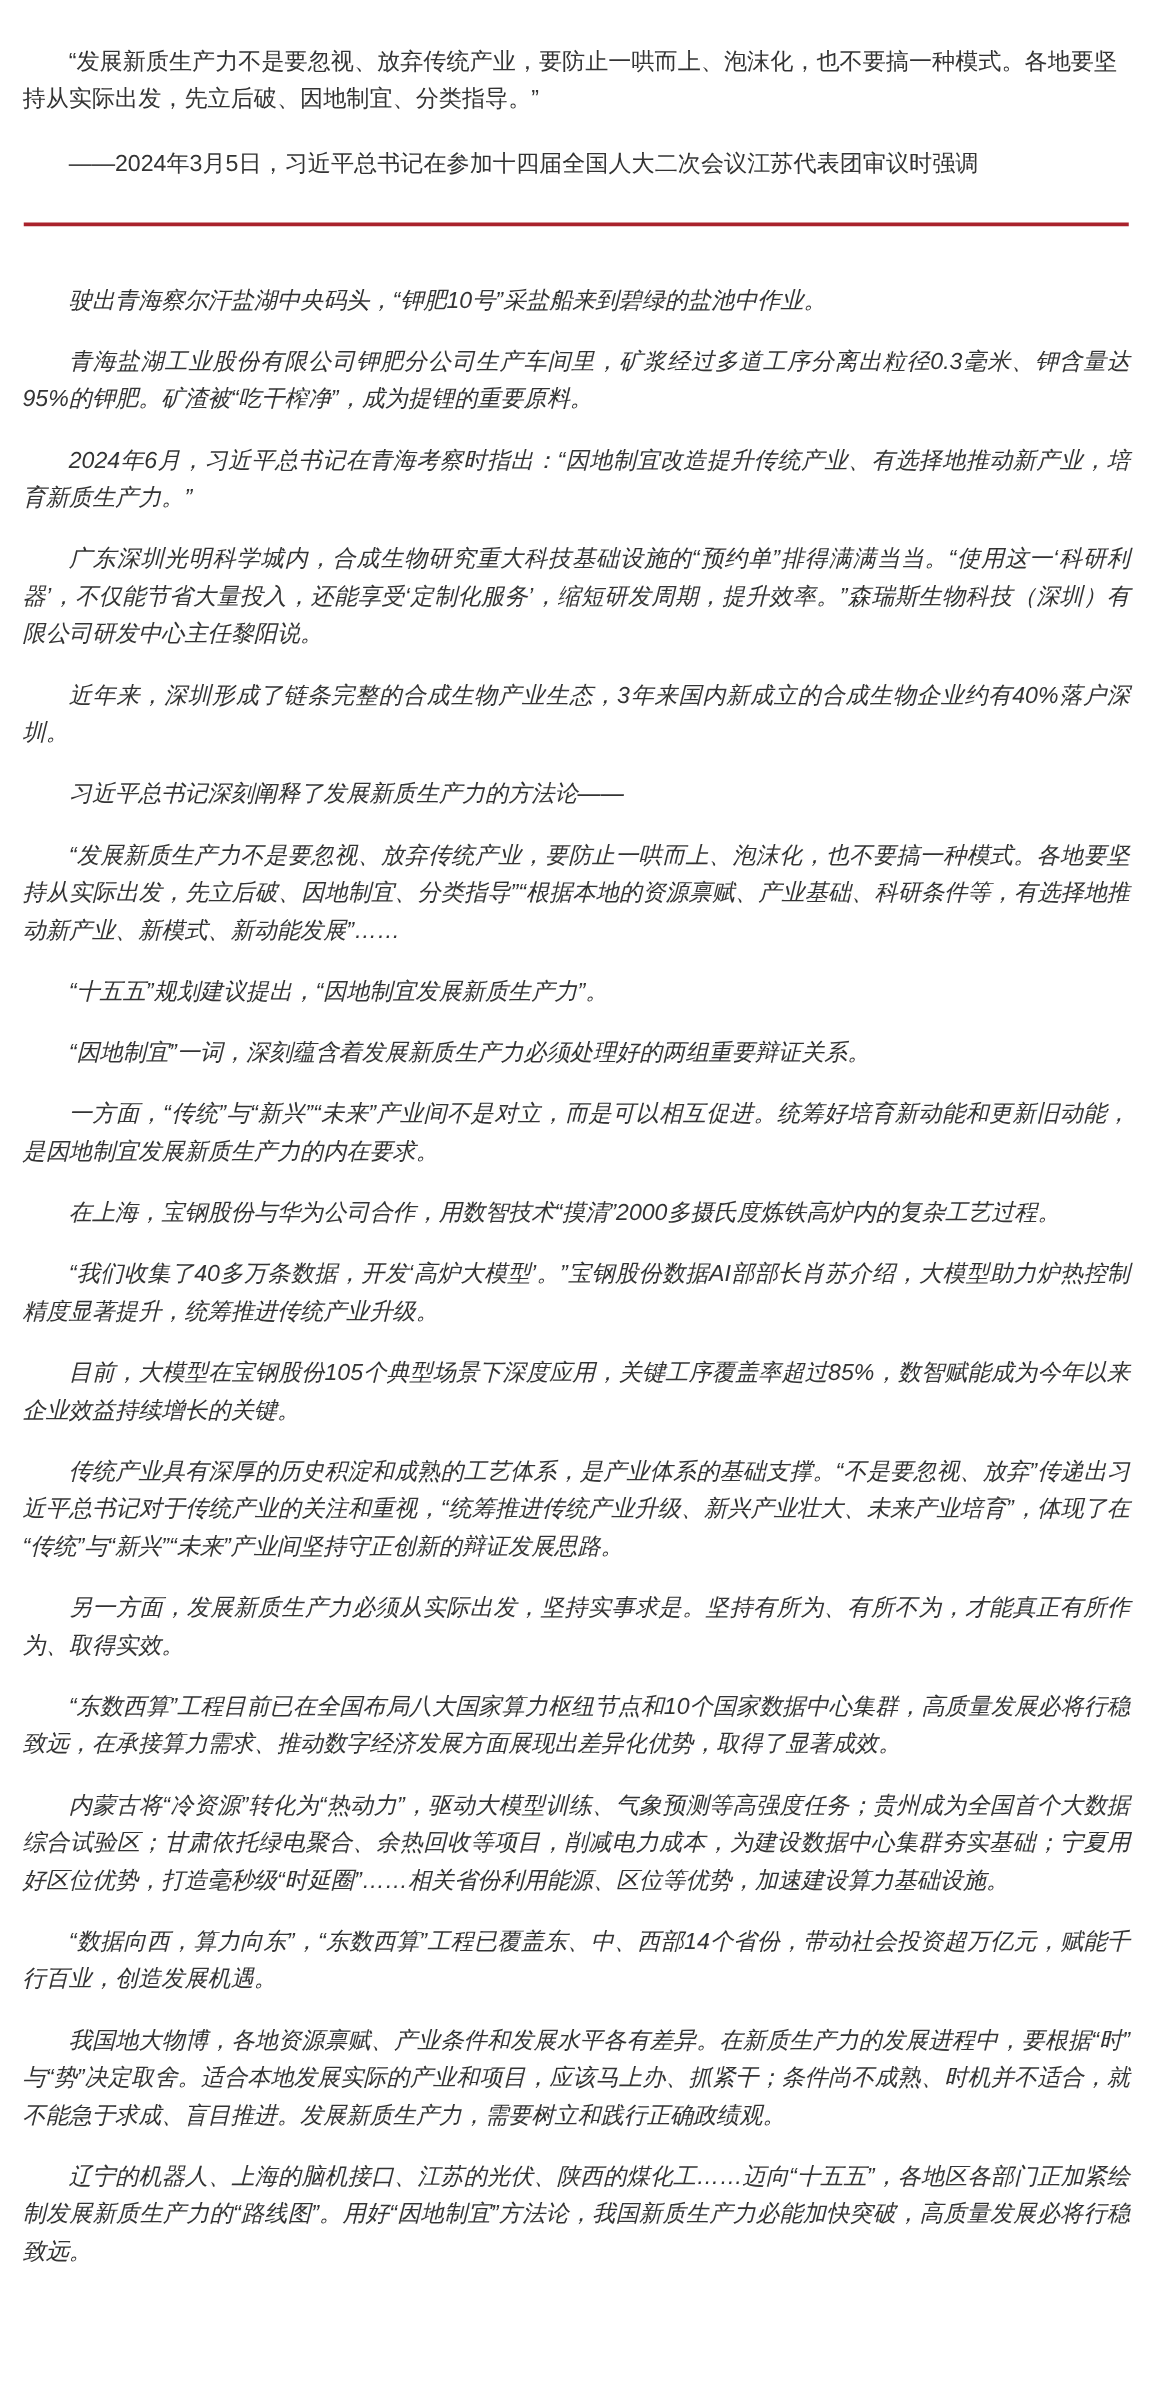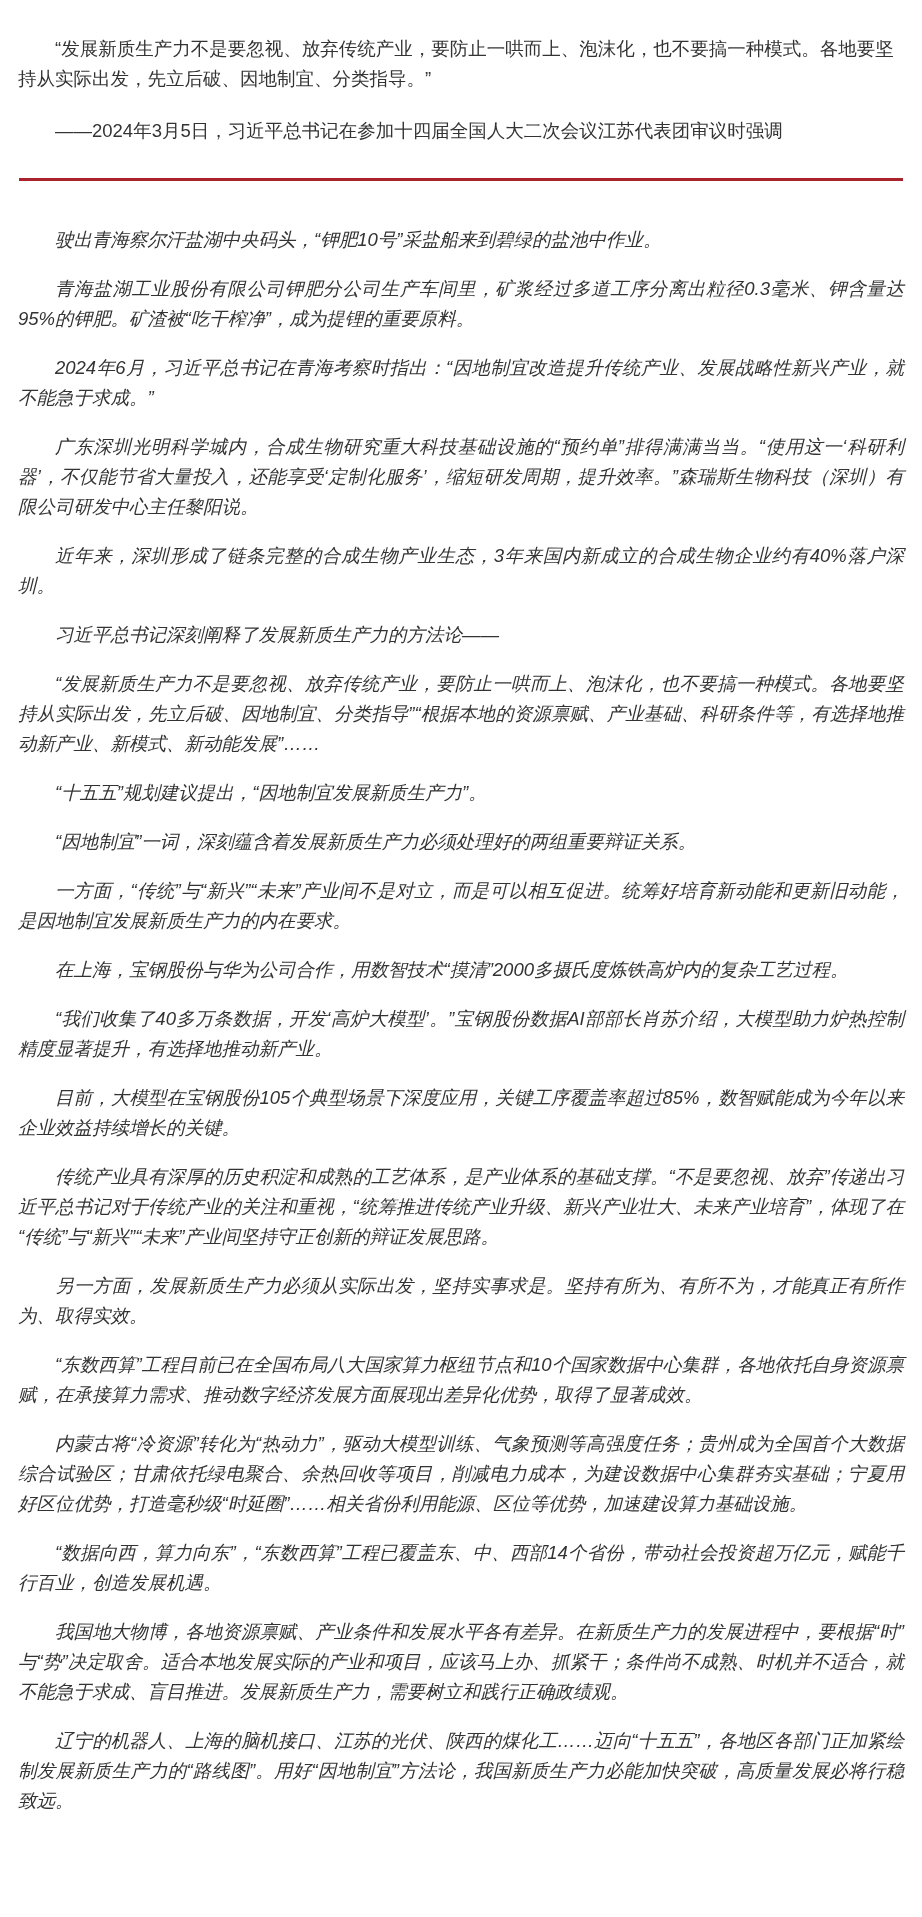--- a/index.html
+++ b/index.html
@@ -56,33 +56,33 @@
   <div class="header">
     <p class="header-para">“发展新质生产力不是要忽视、放弃传统产业，要防止一哄而上、泡沫化，也不要搞一种模式。各地要坚持从实际出发，先立后破、因地制宜、分类指导。”</p>
     <p class="header-para">——2024年3月5日，习近平总书记在参加十四届全国人大二次会议江苏代表团审议时强调</p>
   </div>
 
   <hr class="divider" style="background: rgb(169, 34, 44);">
 
   <div class="article">
     <p>驶出青海察尔汗盐湖中央码头，“钾肥10号”采盐船来到碧绿的盐池中作业。</p>
     <p>青海盐湖工业股份有限公司钾肥分公司生产车间里，矿浆经过多道工序分离出粒径0.3毫米、钾含量达95%的钾肥。矿渣被“吃干榨净”，成为提锂的重要原料。</p>
-    <p>2024年6月，习近平总书记在青海考察时指出：“因地制宜改造提升传统产业、发展战略性新兴产业，就不能急于求成。”</p>
+    <p>2024年6月，习近平总书记在青海考察时指出：“因地制宜改造提升传统产业、有选择地推动新产业，培育新质生产力。”</p>
     <p>广东深圳光明科学城内，合成生物研究重大科技基础设施的“预约单”排得满满当当。“使用这一‘科研利器’，不仅能节省大量投入，还能享受‘定制化服务’，缩短研发周期，提升效率。”森瑞斯生物科技（深圳）有限公司研发中心主任黎阳说。</p>
     <p>近年来，深圳形成了链条完整的合成生物产业生态，3年来国内新成立的合成生物企业约有40%落户深圳。</p>
     <p>习近平总书记深刻阐释了发展新质生产力的方法论——</p>
     <p>“发展新质生产力不是要忽视、放弃传统产业，要防止一哄而上、泡沫化，也不要搞一种模式。各地要坚持从实际出发，先立后破、因地制宜、分类指导”“根据本地的资源禀赋、产业基础、科研条件等，有选择地推动新产业、新模式、新动能发展”……</p>
     <p>“十五五”规划建议提出，“因地制宜发展新质生产力”。</p>
     <p>“因地制宜”一词，深刻蕴含着发展新质生产力必须处理好的两组重要辩证关系。</p>
     <p>一方面，“传统”与“新兴”“未来”产业间不是对立，而是可以相互促进。统筹好培育新动能和更新旧动能，是因地制宜发展新质生产力的内在要求。</p>
     <p>在上海，宝钢股份与华为公司合作，用数智技术“摸清”2000多摄氏度炼铁高炉内的复杂工艺过程。</p>
-    <p>“我们收集了40多万条数据，开发‘高炉大模型’。”宝钢股份数据AI部部长肖苏介绍，大模型助力炉热控制精度显著提升，有选择地推动新产业。</p>
+    <p>“我们收集了40多万条数据，开发‘高炉大模型’。”宝钢股份数据AI部部长肖苏介绍，大模型助力炉热控制精度显著提升，统筹推进传统产业升级。</p>
     <p>目前，大模型在宝钢股份105个典型场景下深度应用，关键工序覆盖率超过85%，数智赋能成为今年以来企业效益持续增长的关键。</p>
     <p>传统产业具有深厚的历史积淀和成熟的工艺体系，是产业体系的基础支撑。“不是要忽视、放弃”传递出习近平总书记对于传统产业的关注和重视，“统筹推进传统产业升级、新兴产业壮大、未来产业培育”，体现了在“传统”与“新兴”“未来”产业间坚持守正创新的辩证发展思路。</p>
     <p>另一方面，发展新质生产力必须从实际出发，坚持实事求是。坚持有所为、有所不为，才能真正有所作为、取得实效。</p>
-    <p>“东数西算”工程目前已在全国布局八大国家算力枢纽节点和10个国家数据中心集群，各地依托自身资源禀赋，在承接算力需求、推动数字经济发展方面展现出差异化优势，取得了显著成效。</p>
+    <p>“东数西算”工程目前已在全国布局八大国家算力枢纽节点和10个国家数据中心集群，高质量发展必将行稳致远，在承接算力需求、推动数字经济发展方面展现出差异化优势，取得了显著成效。</p>
     <p>内蒙古将“冷资源”转化为“热动力”，驱动大模型训练、气象预测等高强度任务；贵州成为全国首个大数据综合试验区；甘肃依托绿电聚合、余热回收等项目，削减电力成本，为建设数据中心集群夯实基础；宁夏用好区位优势，打造毫秒级“时延圈”……相关省份利用能源、区位等优势，加速建设算力基础设施。</p>
     <p>“数据向西，算力向东”，“东数西算”工程已覆盖东、中、西部14个省份，带动社会投资超万亿元，赋能千行百业，创造发展机遇。</p>
     <p>我国地大物博，各地资源禀赋、产业条件和发展水平各有差异。在新质生产力的发展进程中，要根据“时”与“势”决定取舍。适合本地发展实际的产业和项目，应该马上办、抓紧干；条件尚不成熟、时机并不适合，就不能急于求成、盲目推进。发展新质生产力，需要树立和践行正确政绩观。</p>
     <p>辽宁的机器人、上海的脑机接口、江苏的光伏、陕西的煤化工……迈向“十五五”，各地区各部门正加紧绘制发展新质生产力的“路线图”。用好“因地制宜”方法论，我国新质生产力必能加快突破，高质量发展必将行稳致远。</p>
   </div>
 
 </div>
 
 </body></html>

